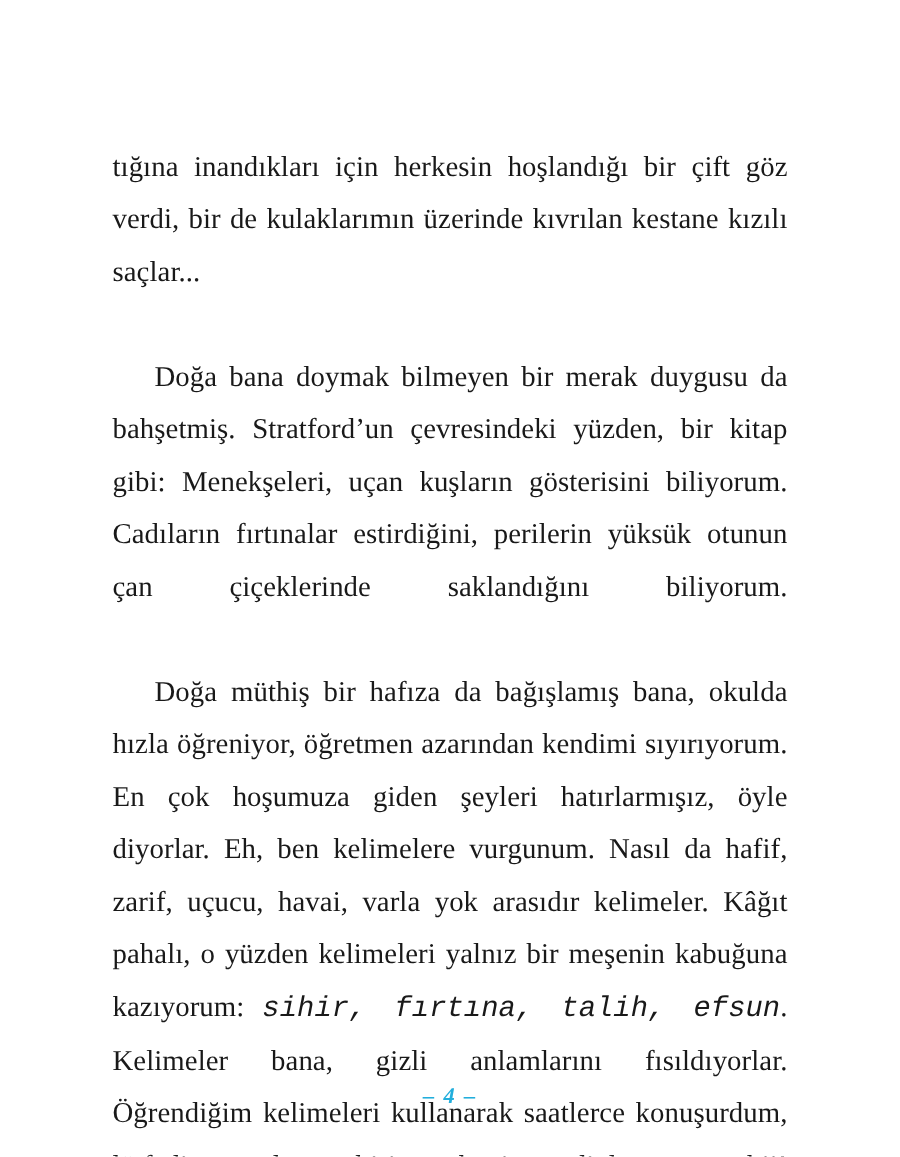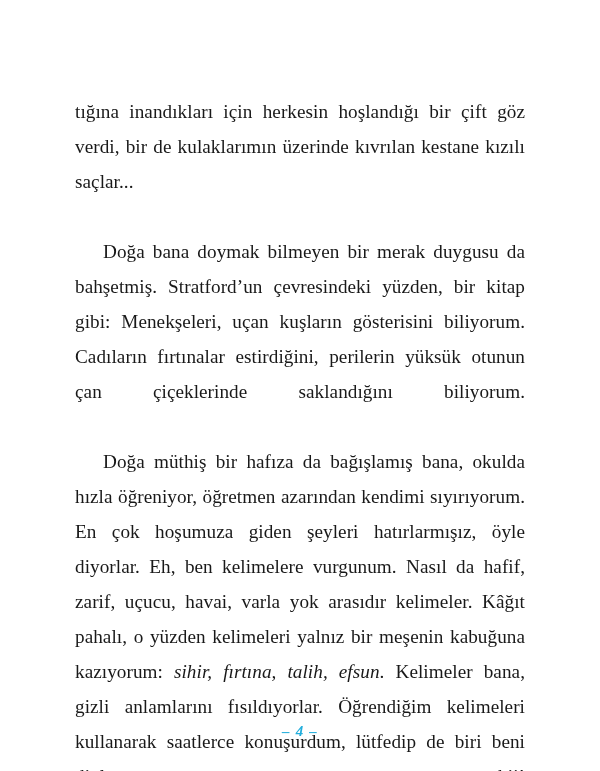--- a/index.html
+++ b/index.html
@@ -43,20 +43,21 @@
     letter-spacing: 0.05px;
     word-spacing: 0.2px;
   }
 
   .para.indent {
     text-indent: 28px;
   }
 
   .para .ital {
     font-style: italic;
+    font-family: Liberation Mono, monospace;
   }
 
   
   .para::after {
     content: "";
     display: inline-block;
     width: 100%;
   }
 
   .folio {

